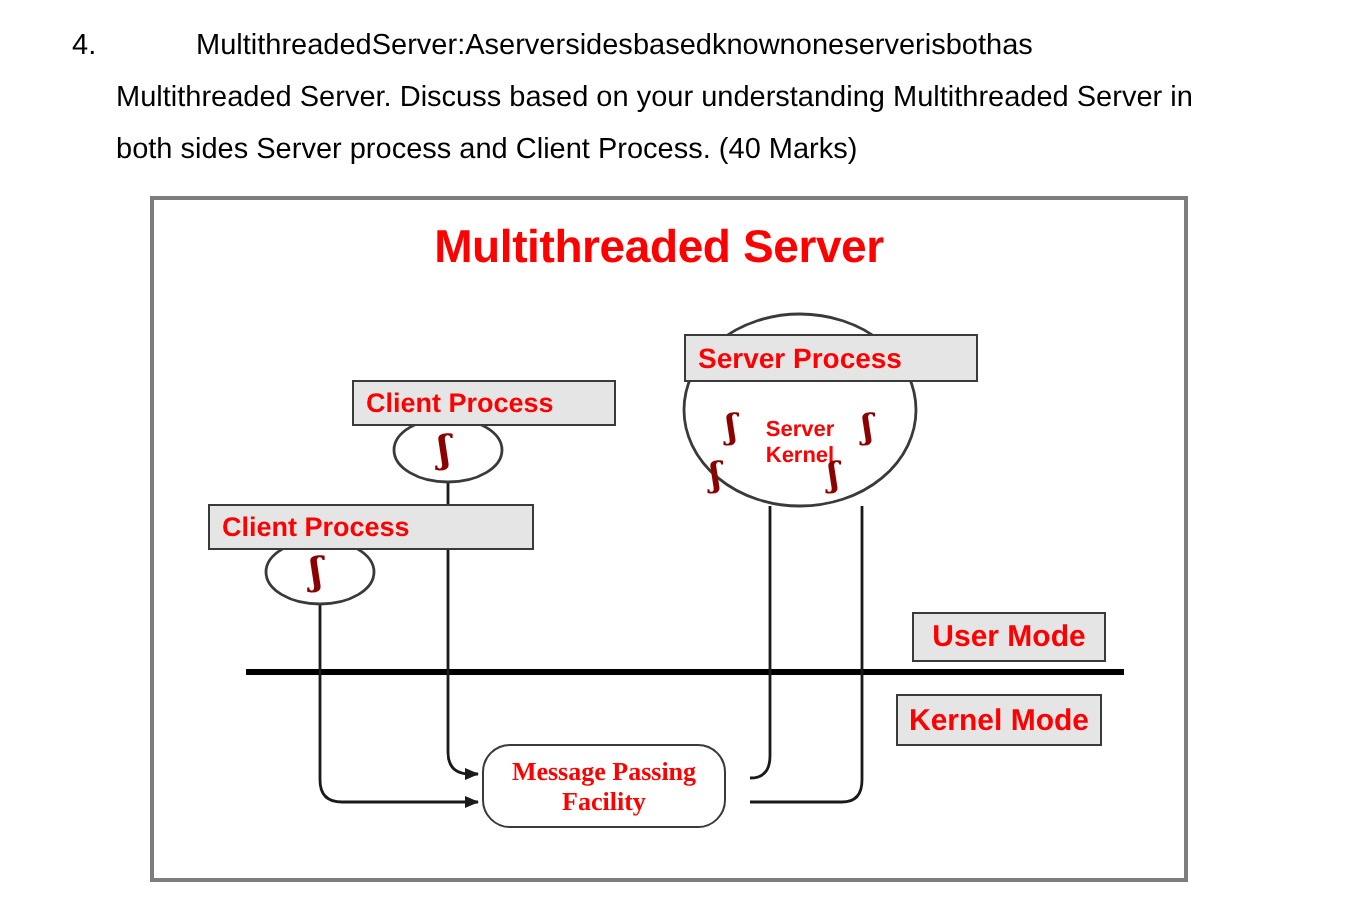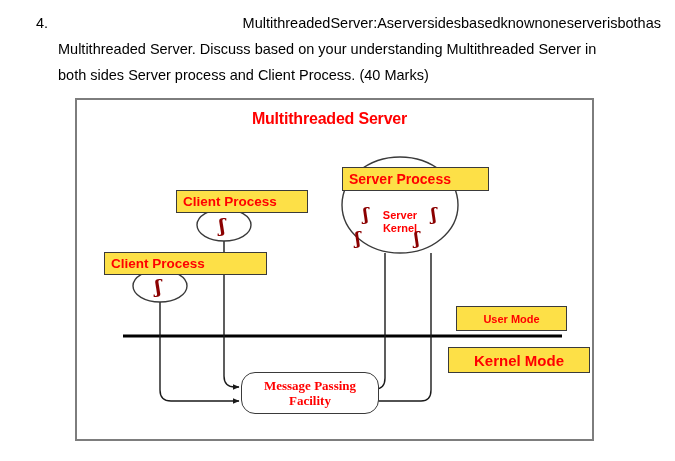--- a/index.html
+++ b/index.html
@@ -38,21 +38,22 @@
     flex: 1 1 auto;
     font-size: 14.5px;
     line-height: 26px;
     color: #000;
   }
   .q-line {
     white-space: nowrap;
   }
   .q-line-justify {
     display: flex;
-    justify-content: flex-end;
+    justify-content: flex-start;
+    margin-left: 40px;
   }
   .q-line-justify > span { display: inline-block; }
 
   
   #diagram {
     position: absolute;
     left: 75px;
     top: 98px;
     width: 519px;
     height: 343px;
@@ -66,66 +67,66 @@
     top: 0;
     width: 100%;
     height: 100%;
     display: block;
   }
 
   
   .label-box {
     position: absolute;
     border: 1.5px solid #3a3a3a;
-    background: #fde047;
+    background: #e5e5e5;
     color: #ff0000;
     font-weight: bold;
     font-family: "Liberation Sans", sans-serif;
     box-sizing: border-box;
     display: flex;
     align-items: center;
     white-space: nowrap;
   }
   #title-multithreaded-server {
     position: absolute;
     left: 0;
     right: 10px;
     top: 10px;
     text-align: center;
     color: #ff0000;
-    font-size: 16px;
+    font-size: 23px;
     font-weight: bold;
     letter-spacing: -0.2px;
     font-family: "Liberation Sans", sans-serif;
   }
   #box-server-process {
     left: 265px; top: 67px; width: 147px; height: 24px;
     font-size: 14px; padding-left: 6px;
   }
   #box-client-process-top {
     left: 99px; top: 90px; width: 132px; height: 23px;
     font-size: 13.5px; padding-left: 6px;
   }
   #box-client-process-bottom {
     left: 27px; top: 152px; width: 163px; height: 23px;
     font-size: 13.5px; padding-left: 6px;
   }
   #box-user-mode {
-    left: 379px; top: 206px; width: 111px; height: 25px;
-    font-size: 11px; justify-content: center;
+    left: 379px; top: 206px; width: 97px; height: 25px;
+    font-size: 15px; justify-content: center;
   }
   #box-kernel-mode {
-    left: 371px; top: 247px; width: 142px; height: 26px;
+    left: 371px; top: 247px; width: 103px; height: 26px;
     font-size: 15px; justify-content: center;
   }
 
   
   #box-message-passing-facility {
     position: absolute;
-    left: 164px; top: 272px; width: 138px; height: 42px;
+    left: 164px; top: 272px; width: 122px; height: 42px;
     border: 1.5px solid #3a3a3a;
     border-radius: 14px;
     background: #ffffff;
     box-sizing: border-box;
     display: flex;
     flex-direction: column;
     align-items: center;
     justify-content: center;
     color: #ff0000;
     font-family: "Liberation Serif", serif;

